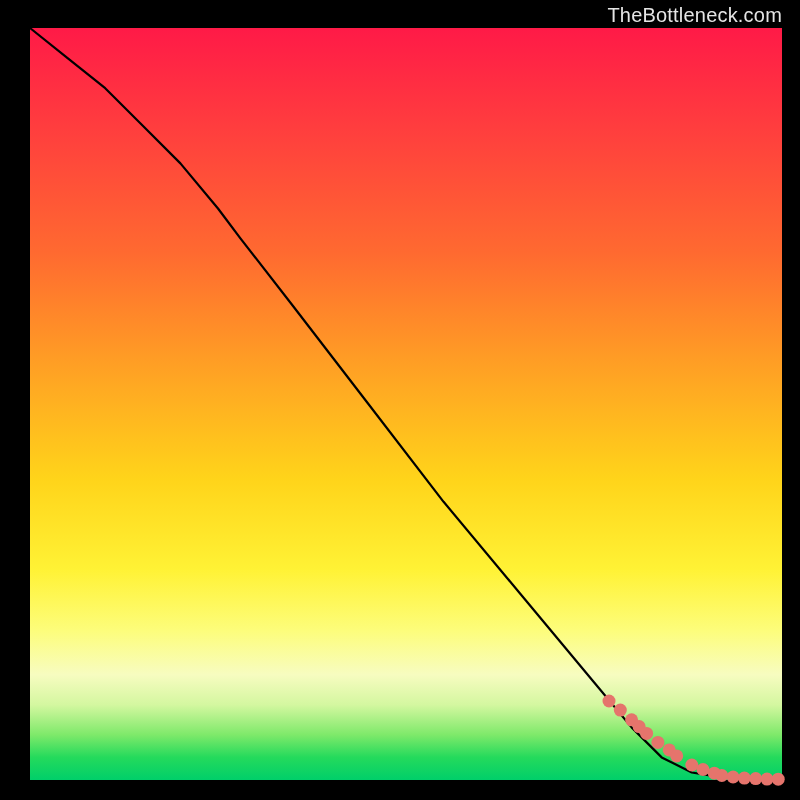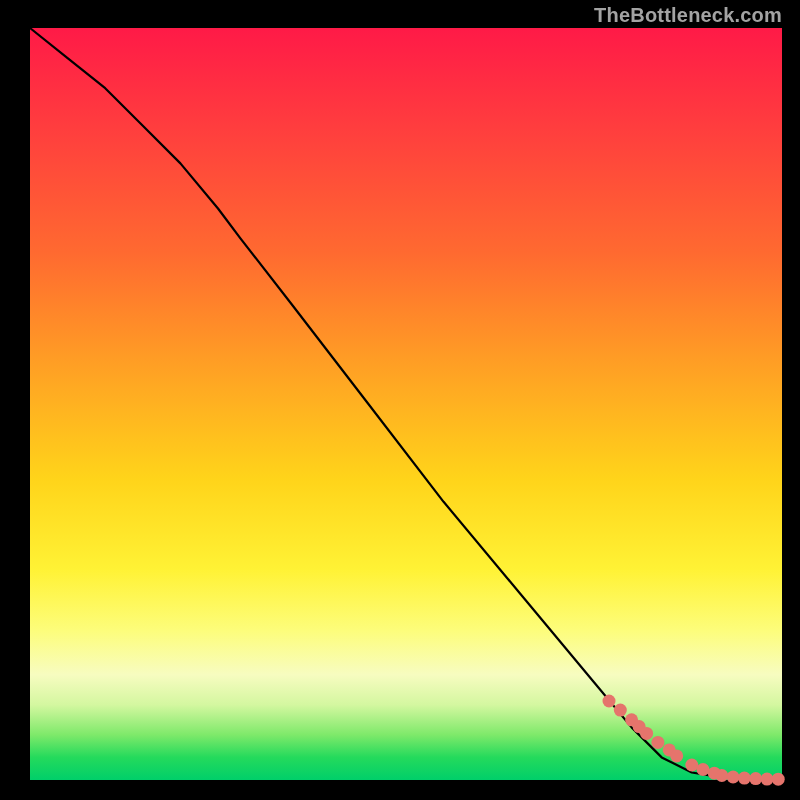--- a/index.html
+++ b/index.html
@@ -39,23 +39,23 @@
       #d4f7a0 90%,
       #7ee96a 94%,
       #24da5c 97%,
       #00cf6a 100%
     );
   }
   .watermark {
     position: absolute;
     top: 4px;
     right: 18px;
-    color: #a3a3a3;
+    color: #e5e5e5;
     font-size: 20px;
-    font-weight: 700;
+    font-weight: 400;
     letter-spacing: 0.2px;
     user-select: none;
   }
   svg.lines {
     position: absolute;
     left: 0;
     top: 0;
     width: 752px;
     height: 752px;
     overflow: visible;

